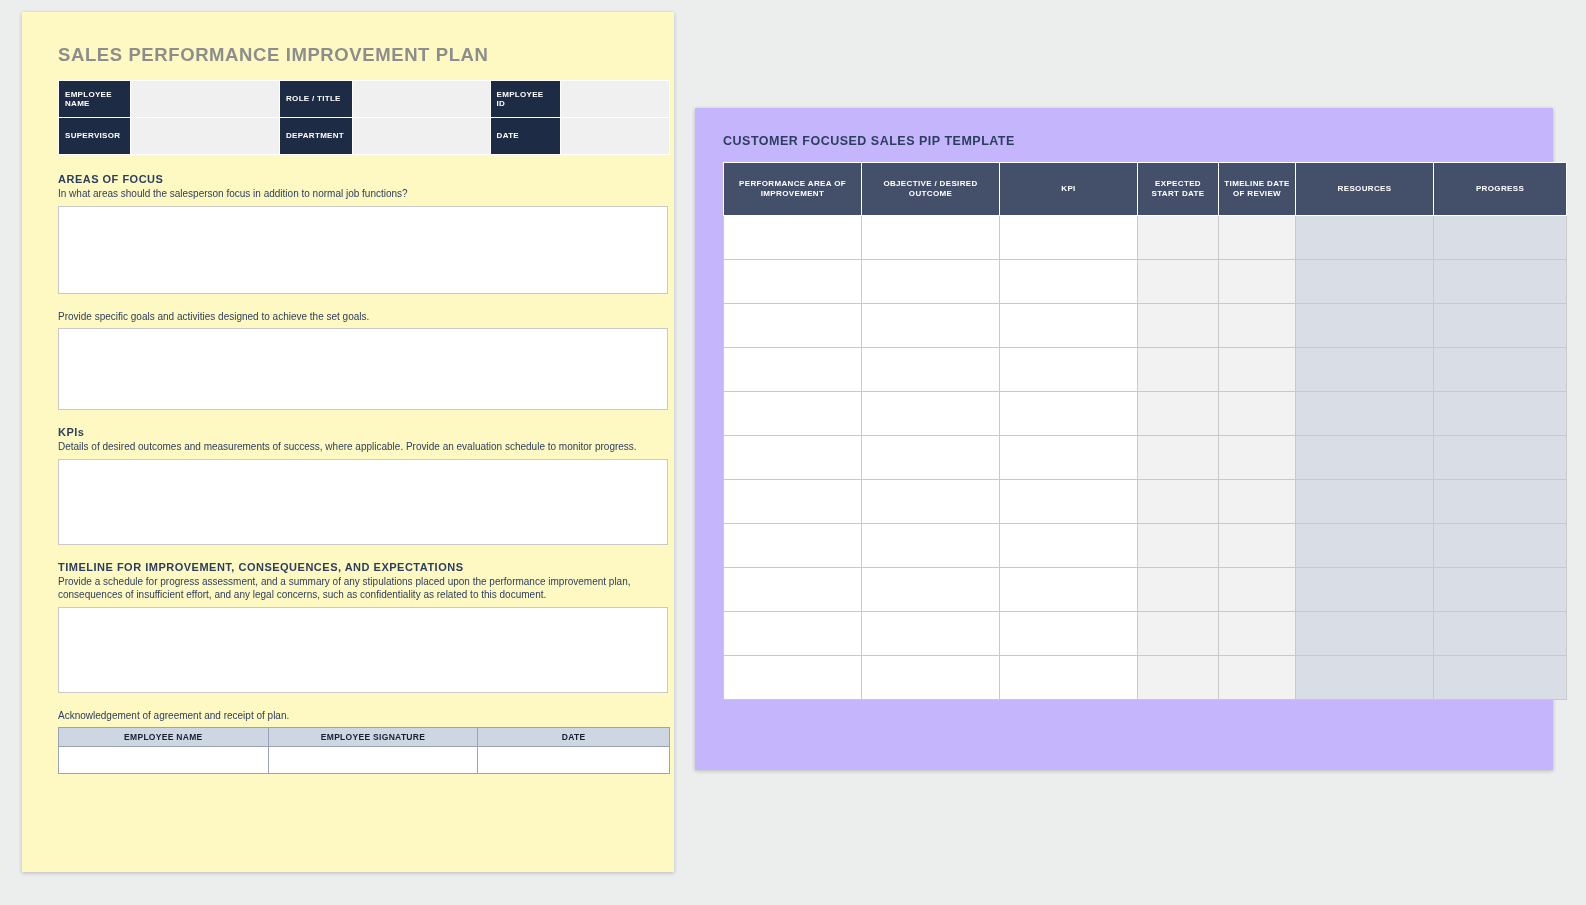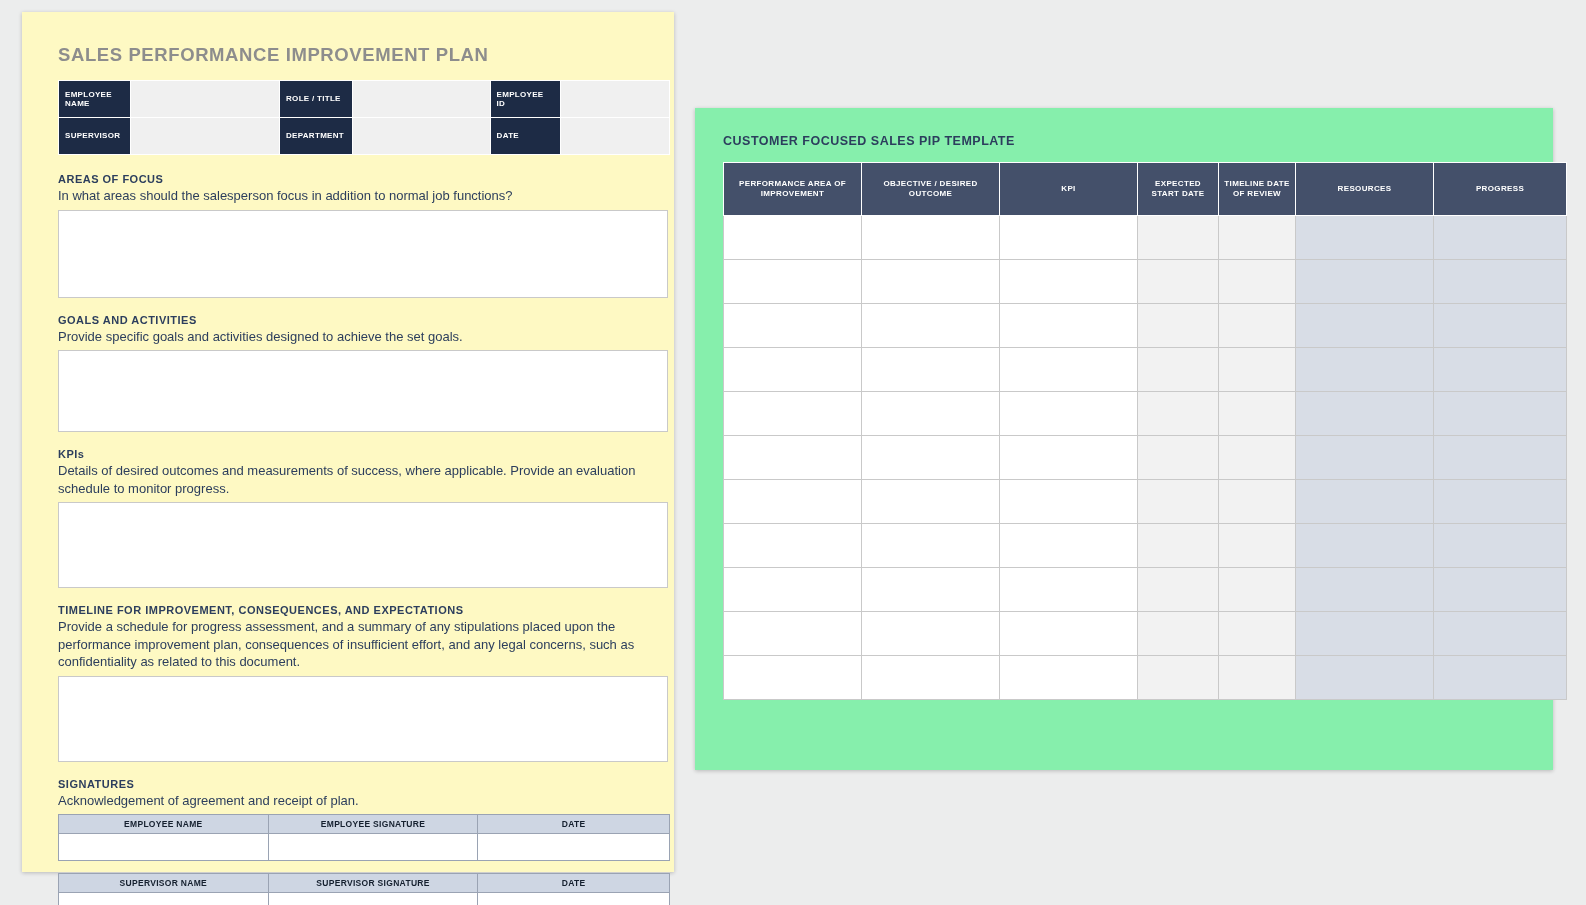--- a/index.html
+++ b/index.html
@@ -67,21 +67,21 @@
 
   
   .sec-h {
     font-size: 11px;
     font-weight: bold;
     color: #2c3e5d;
     letter-spacing: 0.5px;
     margin: 0 0 2px 0;
   }
   .sec-sub {
-    font-size: 13px;
+    font-size: 10px;
     color: #2c3e5d;
     line-height: 1.35;
     margin: 0 0 5px 0;
     max-width: 614px;
   }
   .sec-box {
     border: 1px solid #c9c9c9;
     background: #ffffff;
     width: 610px;
     box-sizing: border-box;
@@ -117,21 +117,21 @@
   .sig-c2 { width: 210px; margin-left: 47px; }
   .sig-c3 { width: 192px; }
 
   
   .doc-right {
     position: absolute;
     left: 695px;
     top: 108px;
     width: 858px;
     height: 662px;
-    background: #86efac;
+    background: #c4b5fd;
     box-shadow: 0 1px 4px rgba(0,0,0,0.22);
     box-sizing: border-box;
     padding: 26px 30px 0 28px;
   }
   .r-title {
     font-size: 12.5px;
     font-weight: bold;
     color: #2c3e5d;
     letter-spacing: 0.5px;
     margin: 0 0 14px 0;
@@ -202,74 +202,56 @@
       </tbody>
     </table>
 
     <div class="sec-wrap">
       <div class="sec-h">AREAS OF FOCUS</div>
       <div class="sec-sub">In what areas should the salesperson focus in addition to normal job functions?</div>
       <div class="sec-box box-88"></div>
     </div>
 
     <div class="sec-wrap">
-      <div class="sec-h">GOALS AND ACTIVITIES</div>
       <div class="sec-sub">Provide specific goals and activities designed to achieve the set goals.</div>
       <div class="sec-box box-82"></div>
     </div>
 
     <div class="sec-wrap">
       <div class="sec-h">KPIs</div>
       <div class="sec-sub">Details of desired outcomes and measurements of success, where applicable. Provide an evaluation schedule to monitor progress.</div>
       <div class="sec-box box-86"></div>
     </div>
 
     <div class="sec-wrap">
       <div class="sec-h">TIMELINE FOR IMPROVEMENT, CONSEQUENCES, AND EXPECTATIONS</div>
       <div class="sec-sub">Provide a schedule for progress assessment, and a summary of any stipulations placed upon the performance improvement plan, consequences of insufficient effort, and any legal concerns, such as confidentiality as related to this document.</div>
       <div class="sec-box box-86"></div>
     </div>
 
     <div class="sec-wrap">
-      <div class="sec-h">SIGNATURES</div>
       <div class="sec-sub">Acknowledgement of agreement and receipt of plan.</div>
 
       <table class="sig-table">
         <thead>
           <tr>
             <th class="sig-c1">EMPLOYEE NAME</th>
             <th class="sig-c2">EMPLOYEE SIGNATURE</th>
             <th class="sig-c3">DATE</th>
           </tr>
         </thead>
         <tbody>
           <tr>
             <td></td>
             <td></td>
             <td></td>
           </tr>
         </tbody>
       </table>
 
-      <table class="sig-table">
-        <thead>
-          <tr>
-            <th class="sig-c1">SUPERVISOR NAME</th>
-            <th class="sig-c2">SUPERVISOR SIGNATURE</th>
-            <th class="sig-c3">DATE</th>
-          </tr>
-        </thead>
-        <tbody>
-          <tr>
-            <td></td>
-            <td></td>
-            <td></td>
-          </tr>
-        </tbody>
-      </table>
     </div>
   </div>
 
   <div class="doc-right">
     <div class="r-title">CUSTOMER FOCUSED SALES PIP TEMPLATE</div>
 
     <table class="pip-table">
       <thead>
         <tr>
           <th class="col-1">PERFORMANCE AREA OF IMPROVEMENT</th>

